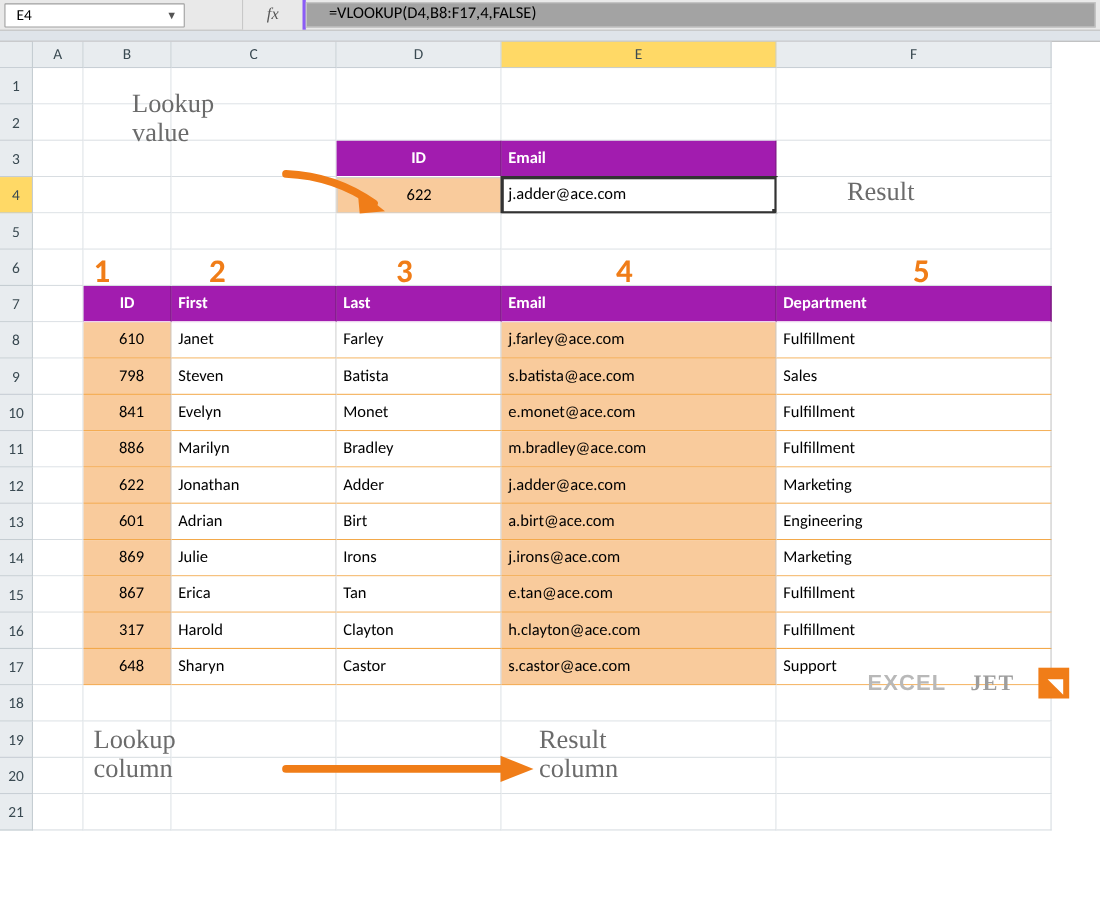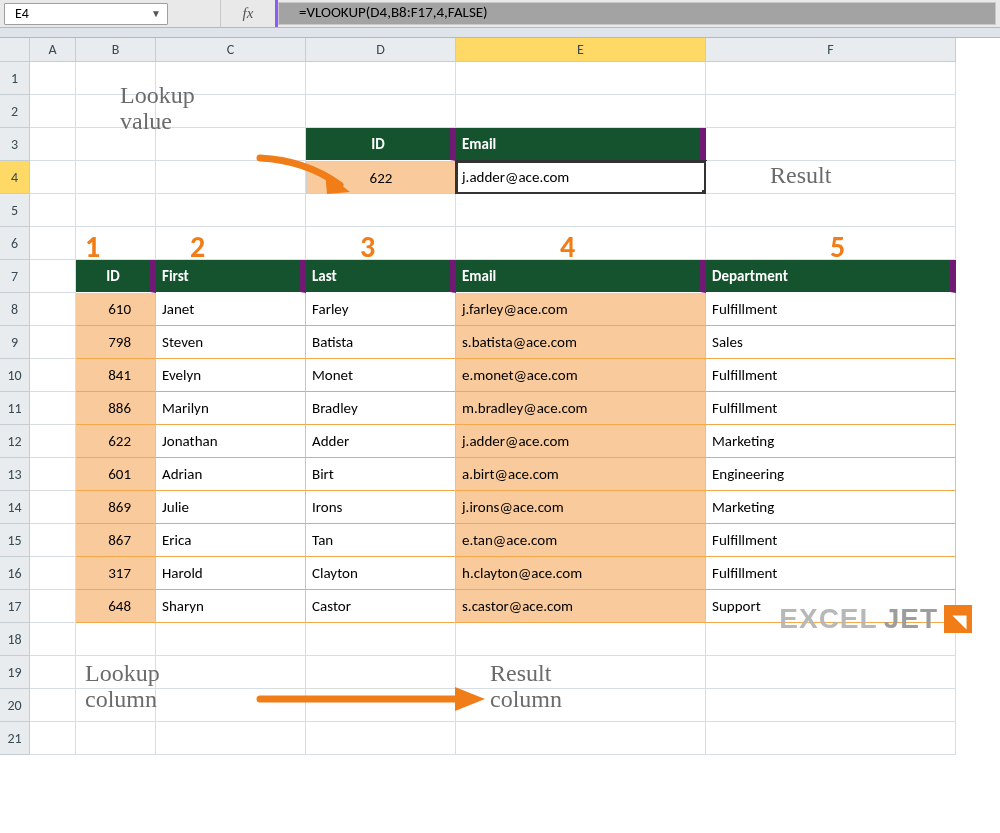--- a/index.html
+++ b/index.html
@@ -124,24 +124,24 @@
   }
   
   .cA { width: 46px; }
   .cB { width: 80px; }
   .cC { width: 150px; }
   .cD { width: 150px; }
   .cE { width: 250px; }
   .cF { width: 250px; }
   
   .thead {
-    background: #14532d;
+    background: #a21caf;
     color: #fff;
     font-weight: bold;
-    border-right: 6px solid #701a75;
+    border-right: 1px solid #701a75;
     border-bottom: 1px solid #fff;
   }
   .thead.center { text-align: center; }
   .tcell {
     border-bottom: 1px solid #f3a94b;
     border-right: 1px solid #c6c6c6;
   }
   .tcell.hl { background: #f9cb9c; }
   .tcell.num { text-align: right; padding-right: 24px; }
   .lookup-id {
@@ -189,29 +189,29 @@
     position: absolute;
     left: 225px; top: 622px;
     pointer-events: none;
   }
   .logo {
     position: absolute;
     right: 28px;
     bottom: 120px;
     font-family: Arial, sans-serif;
     font-weight: 700;
-    font-size: 28px;
+    font-size: 20px;
     letter-spacing: 1px;
     color: #b8b8b8;
     display: flex;
     align-items: center;
-    gap: 6px;
+    gap: 22px;
     pointer-events: none;
   }
-  .logo .jet { color: #9d9d9d; }
+  .logo .jet { color: #9d9d9d; font-family: Liberation Serif, serif; }
   .logo-icon {
     width: 28px; height: 28px;
     background: #f07d18;
     position: relative;
   }
   .logo-icon::after {
     content: "";
     position: absolute;
     right: 4px; top: 4px;
     border-left: 10px solid #fff;

